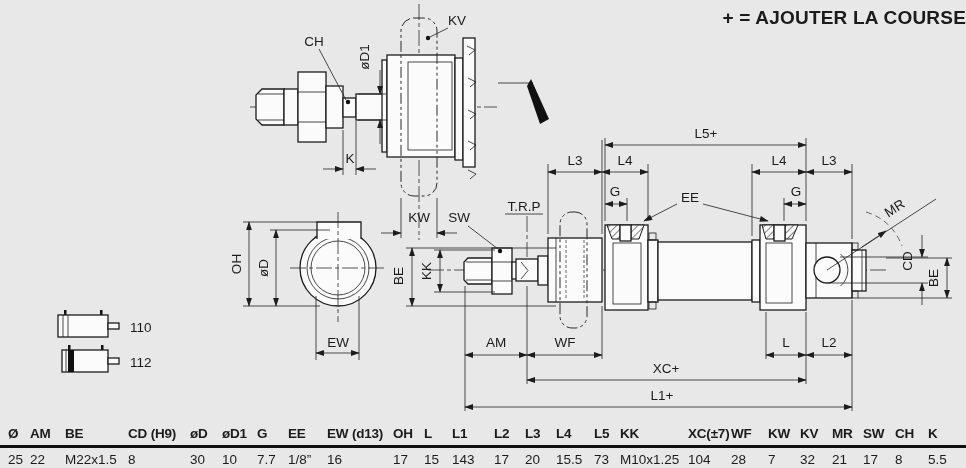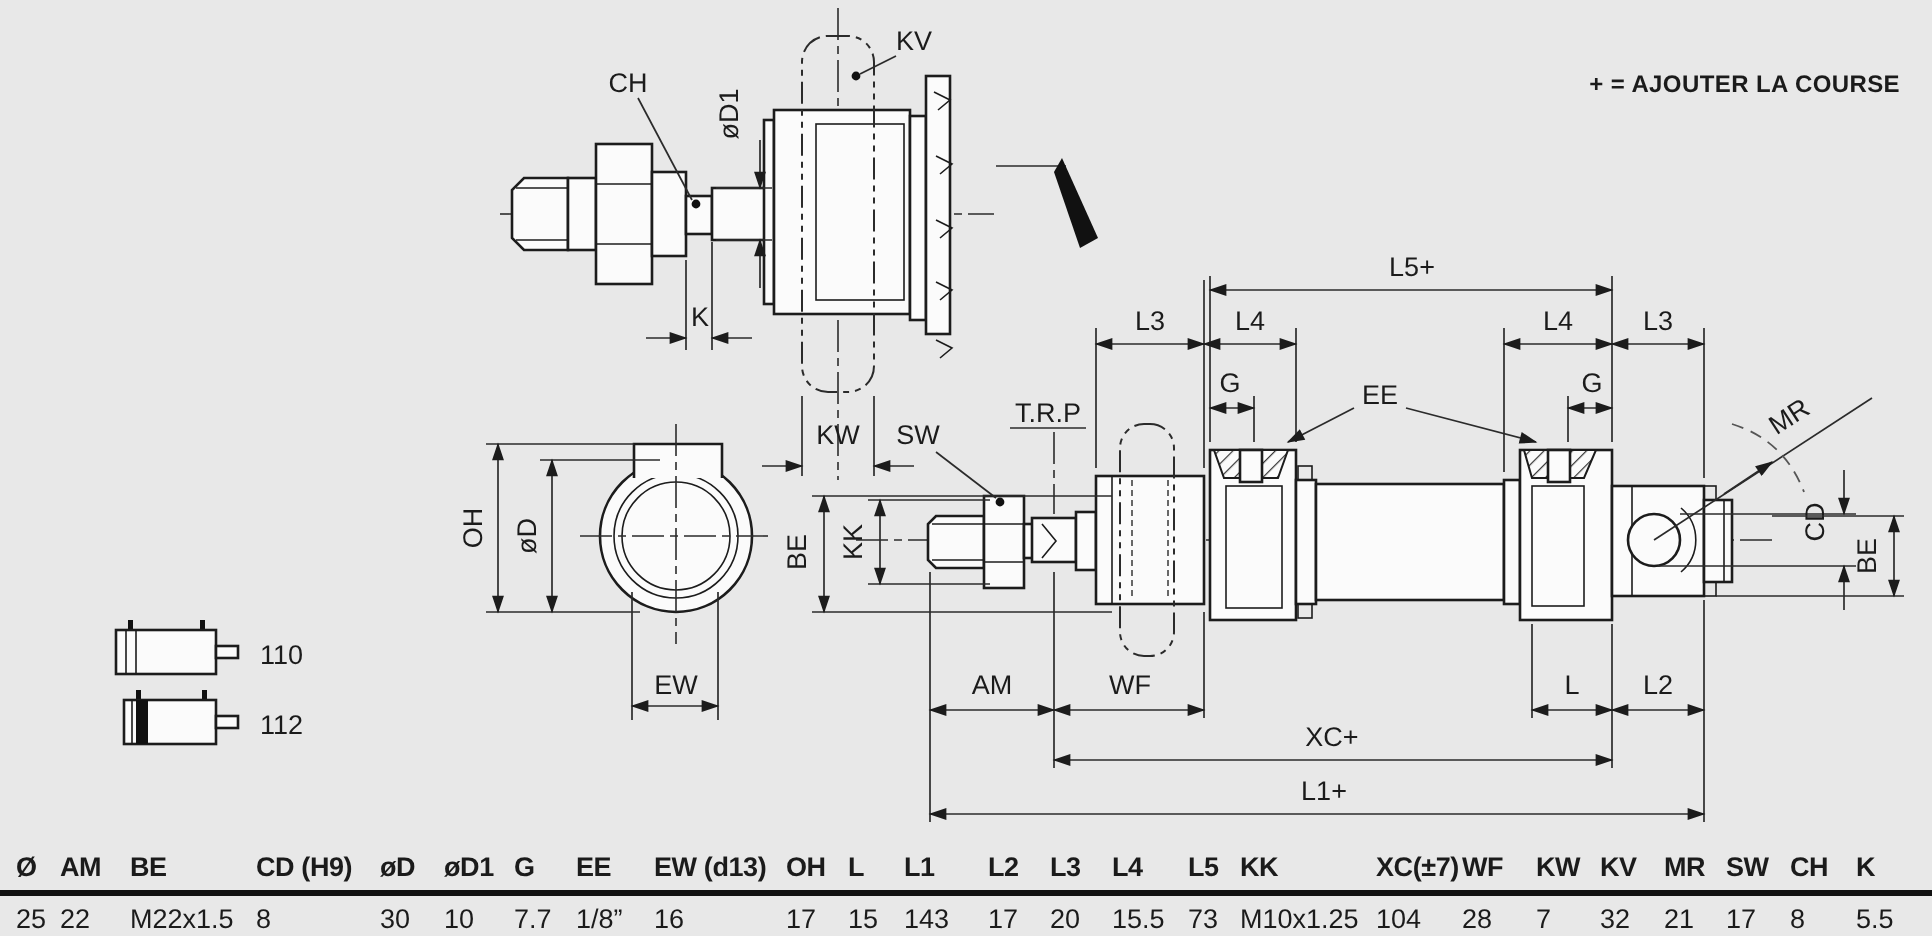--- a/index.html
+++ b/index.html
@@ -1,18 +1,18 @@
 <!DOCTYPE html>
 <html><head>
 <meta charset="utf-8">
 <style>
   html,body{margin:0;padding:0;background:#e8e8e8;}
   #stage{position:relative;width:966px;height:468px;background:#e8e8e8;overflow:hidden;
          font-family:"Liberation Sans",sans-serif;color:#1b1b1b;}
-  #note{position:absolute;top:7px;right:16px;font-size:12px;font-weight:600;letter-spacing:.2px;margin-top:28px;}
+  #note{position:absolute;top:7px;right:0;font-size:19px;font-weight:600;letter-spacing:.2px;}
   svg{position:absolute;top:0;left:0;}
   svg text{font-family:"Liberation Sans",sans-serif;font-size:13.5px;fill:#1b1b1b;}
   .part{fill:#fbfbfb;stroke:#1c1c1c;stroke-width:1.3;}
   .thin{fill:none;stroke:#1c1c1c;stroke-width:.8;}
   .dim{stroke:#2b2b2b;stroke-width:.85;fill:none;}
   .cl{stroke:#2b2b2b;stroke-width:.8;fill:none;stroke-dasharray:16 3 4 3;}
   .ph{stroke:#2b2b2b;stroke-width:1;fill:none;stroke-dasharray:11 3 3 3 3 3;}
   .dash{stroke:#444;stroke-width:.8;fill:none;stroke-dasharray:3 2;}
   #dimtable{position:absolute;left:0;top:423px;width:966px;}
   .trow{display:flex;padding-left:8px;}

